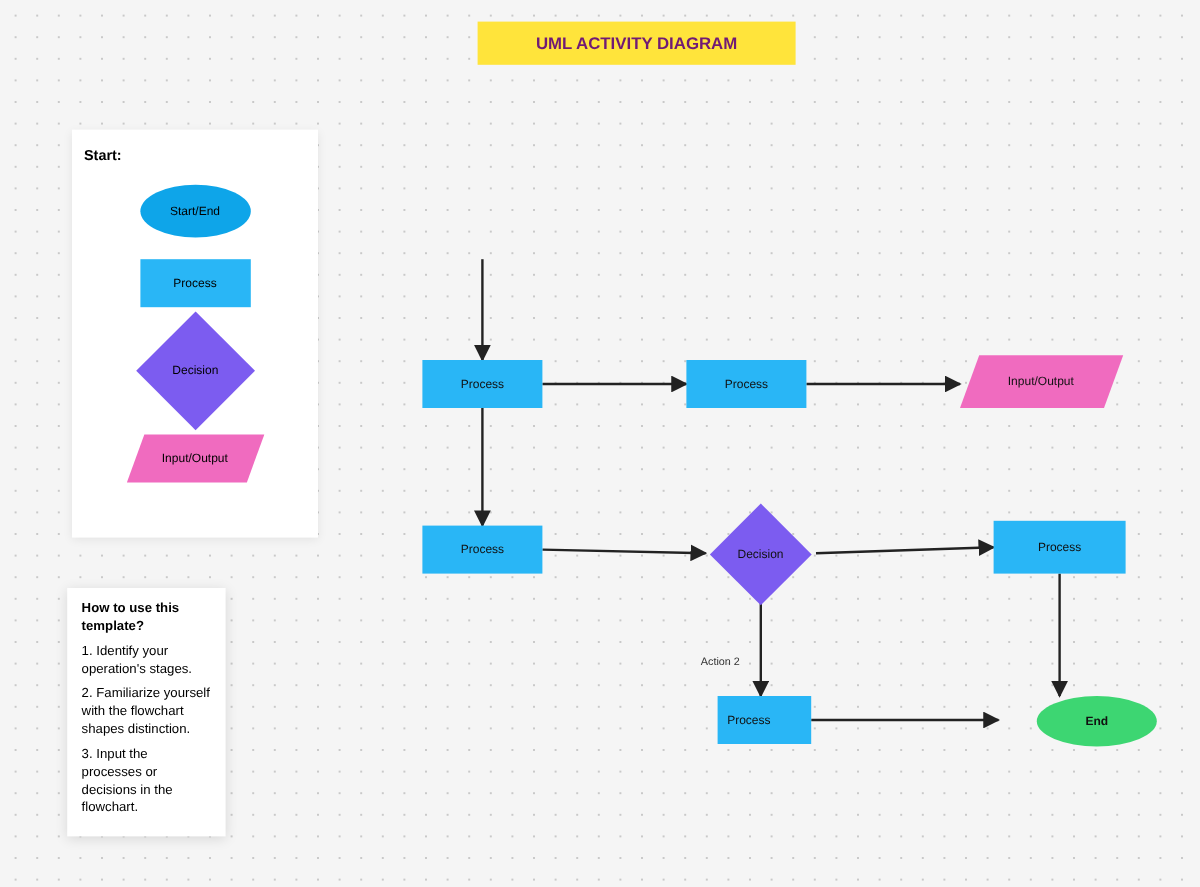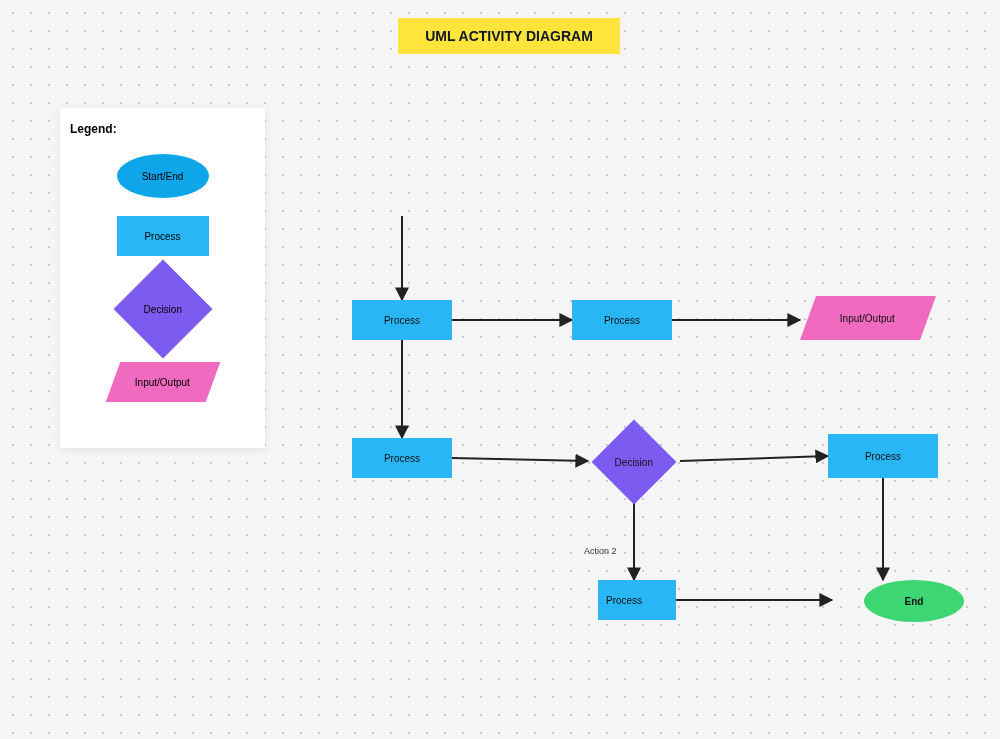--- a/index.html
+++ b/index.html
@@ -1,19 +1,19 @@
 <!DOCTYPE html>
 <html><head>
 <meta charset="utf-8">
 <style>
   html,body{margin:0;padding:0;width:1000px;height:739px;font-family:Arial,Helvetica,sans-serif;background:#f5f5f5;overflow:hidden}
   .canvas{position:relative;width:1000px;height:739px;
     background-image:radial-gradient(circle,#c9c9c9 1px,transparent 1px);
     background-size:18px 18px;background-position:4px 4px}
-  .title-bar{position:absolute;left:398px;top:18px;width:222px;height:36px;background:#ffe43b;display:flex;align-items:center;justify-content:center;font-weight:700;font-size:14px;color:#0f172a}
+  .title-bar{position:absolute;left:398px;top:18px;width:265px;height:36px;background:#ffe43b;display:flex;align-items:center;justify-content:center;font-weight:700;font-size:14px;color:#701a75}
   .legend{position:absolute;left:60px;top:108px;width:205px;height:340px;background:#fff;box-shadow:0 2px 8px rgba(0,0,0,.08);padding:14px 10px;box-sizing:border-box}
   .legend-title{font-weight:700;font-size:12px;margin-bottom:12px}
   .legend-item{display:flex;align-items:center;justify-content:center;margin:18px 0}
   .ellipse{width:92px;height:44px;border-radius:50%;background:#0ea5e9;display:flex;align-items:center;justify-content:center;font-size:10px}
   .rect{width:92px;height:40px;background:#29b6f6;display:flex;align-items:center;justify-content:center;font-size:10px}
   .diamond{width:70px;height:70px;background:#7c5cf0;transform:rotate(45deg);display:flex;align-items:center;justify-content:center}
   .diamond span{transform:rotate(-45deg);font-size:10px}
   .diamond-wrap{width:100px;height:70px;display:flex;align-items:center;justify-content:center}
   .parallelogram{width:100px;height:40px;background:#f06bbf;transform:skewX(-20deg);display:flex;align-items:center;justify-content:center}
   .parallelogram span{transform:skewX(20deg);font-size:10px}
@@ -32,21 +32,21 @@
   svg.edges{position:absolute;left:0;top:0;width:1000px;height:739px;pointer-events:none}
 </style>
 </head>
 <body>
 
 <div class="canvas">
 
   <div class="title-bar">UML ACTIVITY DIAGRAM</div>
 
   <div class="legend">
-    <div class="legend-title">Legend:</div>
+    <div class="legend-title">Start:</div>
     <div class="legend-item">
       <div class="ellipse">
           <span>Start/End</span>
         </div>
     </div>
     <div class="legend-item">
       <div class="rect">
           <span>Process</span>
         </div>
     </div>
@@ -57,20 +57,26 @@
           </div>
         </div>
     </div>
     <div class="legend-item">
       <div class="parallelogram">
           <span>Input/Output</span>
         </div>
     </div>
   </div>
 
+  <div class="howto">
+    <div class="howto-title">How to use this template?</div>
+    <p>1. Identify your operation's stages.</p>
+    <p>2. Familiarize yourself with the flowchart shapes distinction.</p>
+    <p>3. Input the processes or decisions in the flowchart.</p>
+  </div>
 
   <svg class="edges">
     <defs>
       <marker id="arrow" viewBox="0 0 10 10" refX="9" refY="5" markerWidth="7" markerHeight="7" orient="auto-start-reverse">
         <path d="M 0 0 L 10 5 L 0 10 z" fill="#222"></path>
       </marker>
     </defs>
 
     <line x1="402" y1="216" x2="402" y2="300" stroke="#222" stroke-width="2" marker-end="url(#arrow)"></line>
 

